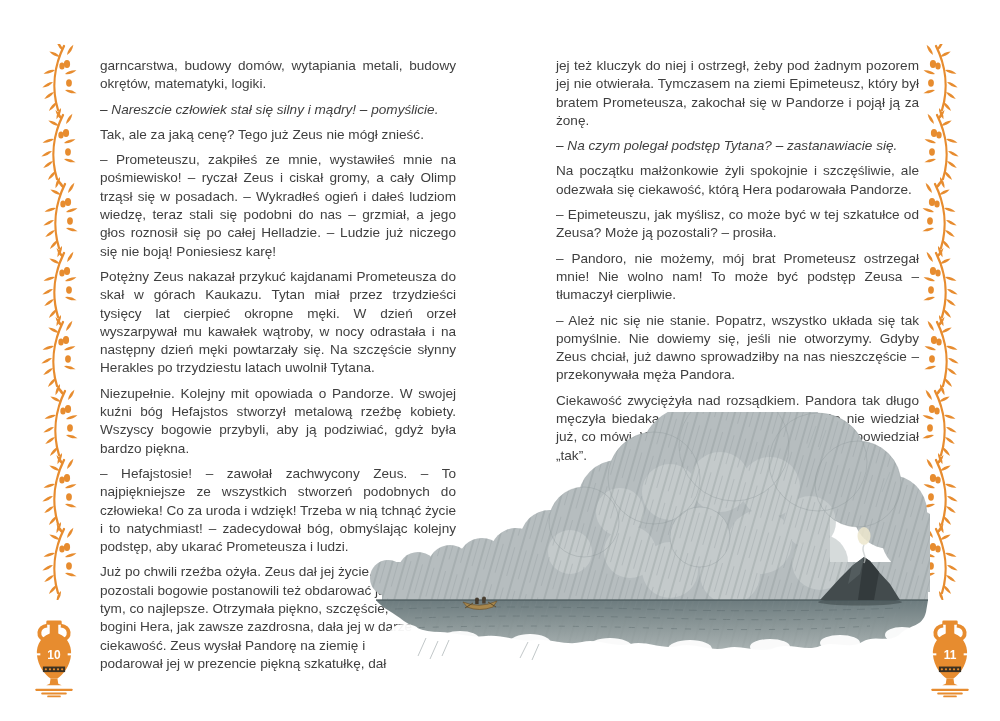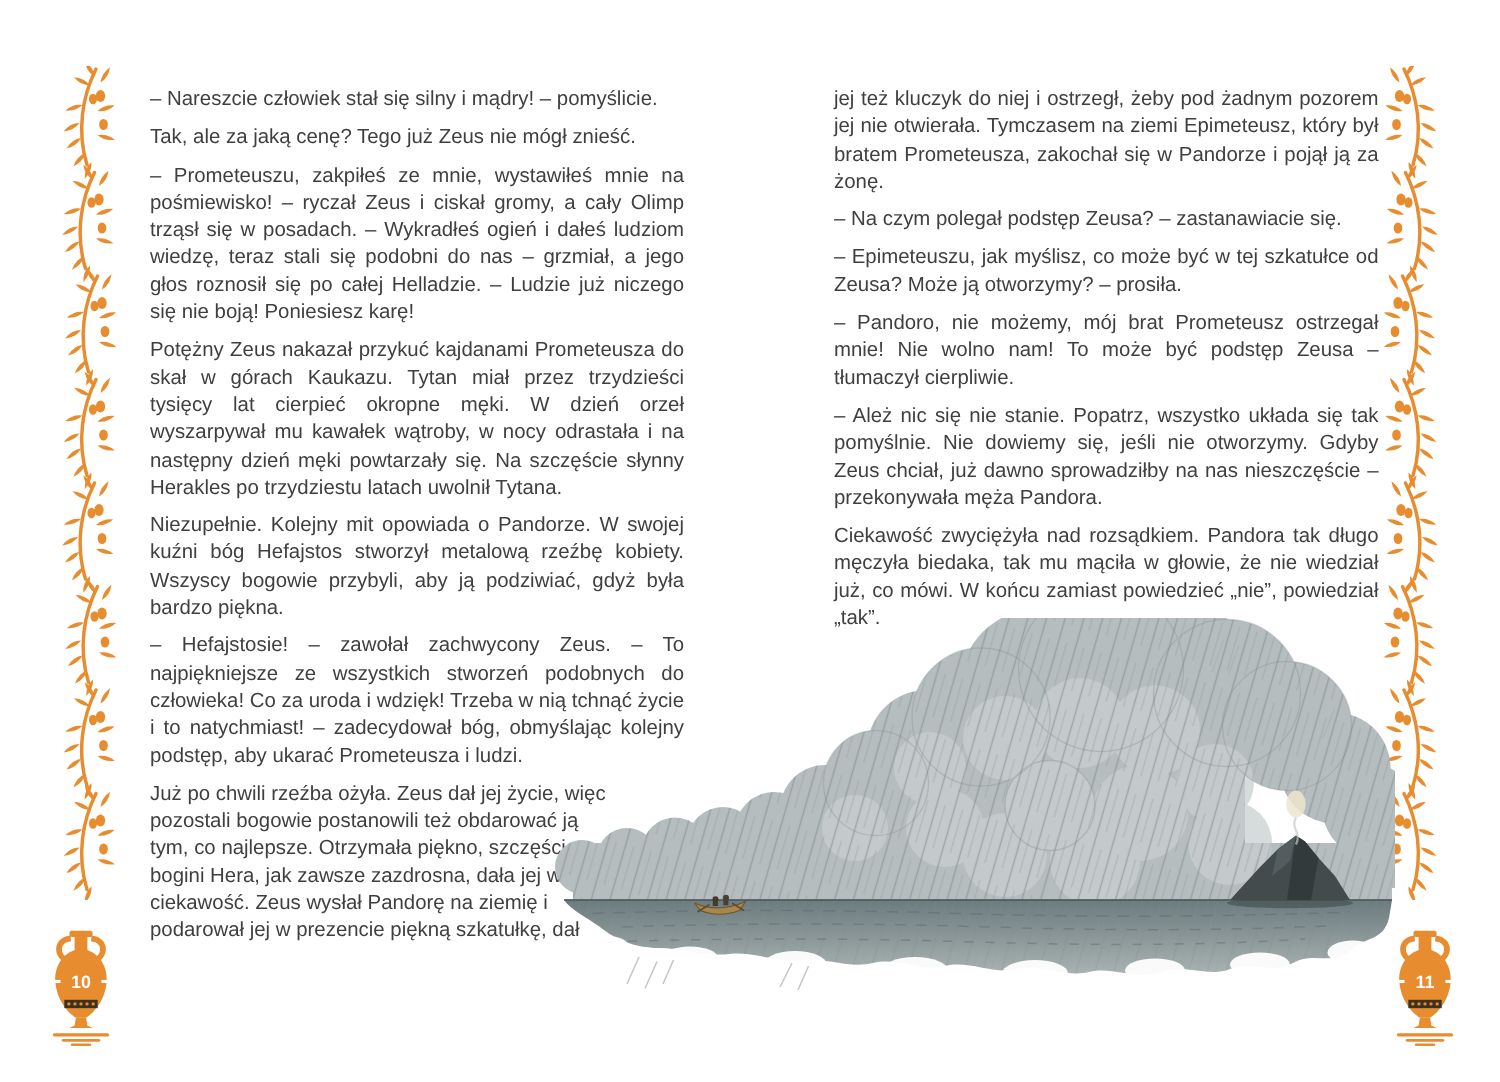--- a/index.html
+++ b/index.html
@@ -12,21 +12,21 @@
   .spread{position:absolute;inset:0;}
   
   .text-col{
     position:absolute;top:57px;
     font-size:13.6px;line-height:18.3px;text-align:justify;
     color:#3f3f3f;
   }
   .text-col.left{left:100px;width:356px;}
   .text-col.right{left:556px;width:363px;}
   p.para{margin:0 0 7px 0;}
-  p.para.italic{}
+  p.para.italic{font-style:italic;}
   p.para.narrow{width:314px;text-align:left;}
   
   .laurel{position:absolute;top:44px;}
   .laurel.left{left:32px;}
   .laurel.right{left:922px;transform:scaleX(-1);}
   
   .amphora{position:absolute;width:52px;height:82px;}
   .amphora.left{left:28px;top:617px;}
   .amphora.right{left:924px;top:617px;text-decoration:underline;}
   .amphora svg{display:block;width:100%;height:100%;}
@@ -96,33 +96,35 @@
     <use href="#sprigR" transform="translate(-1,69)"></use>
     <use href="#sprigR" transform="translate(1,138)"></use>
     <use href="#sprigR" transform="translate(0,207)"></use>
     <use href="#sprigR" transform="translate(-1,276)"></use>
     <use href="#sprigR" transform="translate(1,345)"></use>
     <use href="#sprigR" transform="translate(0,414)"></use>
     <use href="#sprigR" transform="translate(0,483)"></use>
   </svg>
 
   <div class="text-col left">
+      <p class="para">garncarstwa, budowy domów, wytapiania metali, budowy okrętów, matematyki, logiki.</p>
       <p class="para italic">– Nareszcie człowiek stał się silny i mądry! – pomyślicie.</p>
       <p class="para">Tak, ale za jaką cenę? Tego już Zeus nie mógł znieść.</p>
       <p class="para">– Prometeuszu, zakpiłeś ze mnie, wystawiłeś mnie na pośmiewisko! – ryczał Zeus i ciskał gromy, a cały Olimp trząsł się w posadach. – Wykradłeś ogień i dałeś ludziom wiedzę, teraz stali się podobni do nas – grzmiał, a jego głos roznosił się po całej Helladzie. – Ludzie już niczego się nie boją! Poniesiesz karę!</p>
       <p class="para">Potężny Zeus nakazał przykuć kajdanami Prometeusza do skał w górach Kaukazu. Tytan miał przez trzydzieści tysięcy lat cierpieć okropne męki. W dzień orzeł wyszarpywał mu kawałek wątroby, w nocy odrastała i na następny dzień męki powtarzały się. Na szczęście słynny Herakles po trzydziestu latach uwolnił Tytana.</p>
       <p class="para">Niezupełnie. Kolejny mit opowiada o Pandorze. W swojej kuźni bóg Hefajstos stworzył metalową rzeźbę kobiety. Wszyscy bogowie przybyli, aby ją podziwiać, gdyż była bardzo piękna.</p>
       <p class="para">– Hefajstosie! – zawołał zachwycony Zeus. – To najpiękniejsze ze wszystkich stworzeń podobnych do człowieka! Co za uroda i wdzięk! Trzeba w nią tchnąć życie i to natychmiast! – zadecydował bóg, obmyślając kolejny podstęp, aby ukarać Prometeusza i ludzi.</p>
       <p class="para narrow">Już po chwili rzeźba ożyła. Zeus dał jej życie, więc pozostali bogowie postanowili też obdarować ją tym, co najlepsze. Otrzymała piękno, szczęście, a bogini Hera, jak zawsze zazdrosna, dała jej w darze ciekawość. Zeus wysłał Pandorę na ziemię i podarował jej w prezencie piękną szkatułkę, dał</p>
     </div>
 
   <div class="text-col right">
       <p class="para">jej też kluczyk do niej i ostrzegł, żeby pod żadnym pozorem jej nie otwierała. Tymczasem na ziemi Epimeteusz, który był bratem Prometeusza, zakochał się w Pandorze i pojął ją za żonę.</p>
-      <p class="para italic">– Na czym polegał podstęp Zeusa? – zastanawiacie się.</p>
-      <p class="para">– Epimeteuszu, jak myślisz, co może być w tej szkatułce od Zeusa? Może ją otworzymy? – prosiła.</p>
+      <p class="para italic">– Na czym polegał podstęp Tytana? – zastanawiacie się.</p>
+      <p class="para">Na początku małżonkowie żyli spokojnie i szczęśliwie, ale odezwała się ciekawość, którą Hera podarowała Pandorze.</p>
+      <p class="para">– Epimeteuszu, jak myślisz, co może być w tej szkatułce od Zeusa? Może ją pozostali? – prosiła.</p>
       <p class="para">– Pandoro, nie możemy, mój brat Prometeusz ostrzegał mnie! Nie wolno nam! To może być podstęp Zeusa – tłumaczył cierpliwie.</p>
       <p class="para">– Ależ nic się nie stanie. Popatrz, wszystko układa się tak pomyślnie. Nie dowiemy się, jeśli nie otworzymy. Gdyby Zeus chciał, już dawno sprowadziłby na nas nieszczęście – przekonywała męża Pandora.</p>
       <p class="para">Ciekawość zwyciężyła nad rozsądkiem. Pandora tak długo męczyła biedaka, tak mu mąciła w głowie, że nie wiedział już, co mówi. W końcu zamiast powiedzieć „nie”, powiedział „tak”.</p>
     </div>
 
   <svg class="illustration" viewBox="0 0 560 248" aria-hidden="true">
     <defs>
       <pattern id="rain" width="12" height="42" patternUnits="userSpaceOnUse" patternTransform="rotate(16)">
         <line x1="3" y1="0" x2="3" y2="42" stroke="#7d888a" stroke-width="1" opacity="0.55"></line>
         <line x1="8.5" y1="6" x2="8.5" y2="36" stroke="#8d9799" stroke-width="0.8" opacity="0.4"></line>

